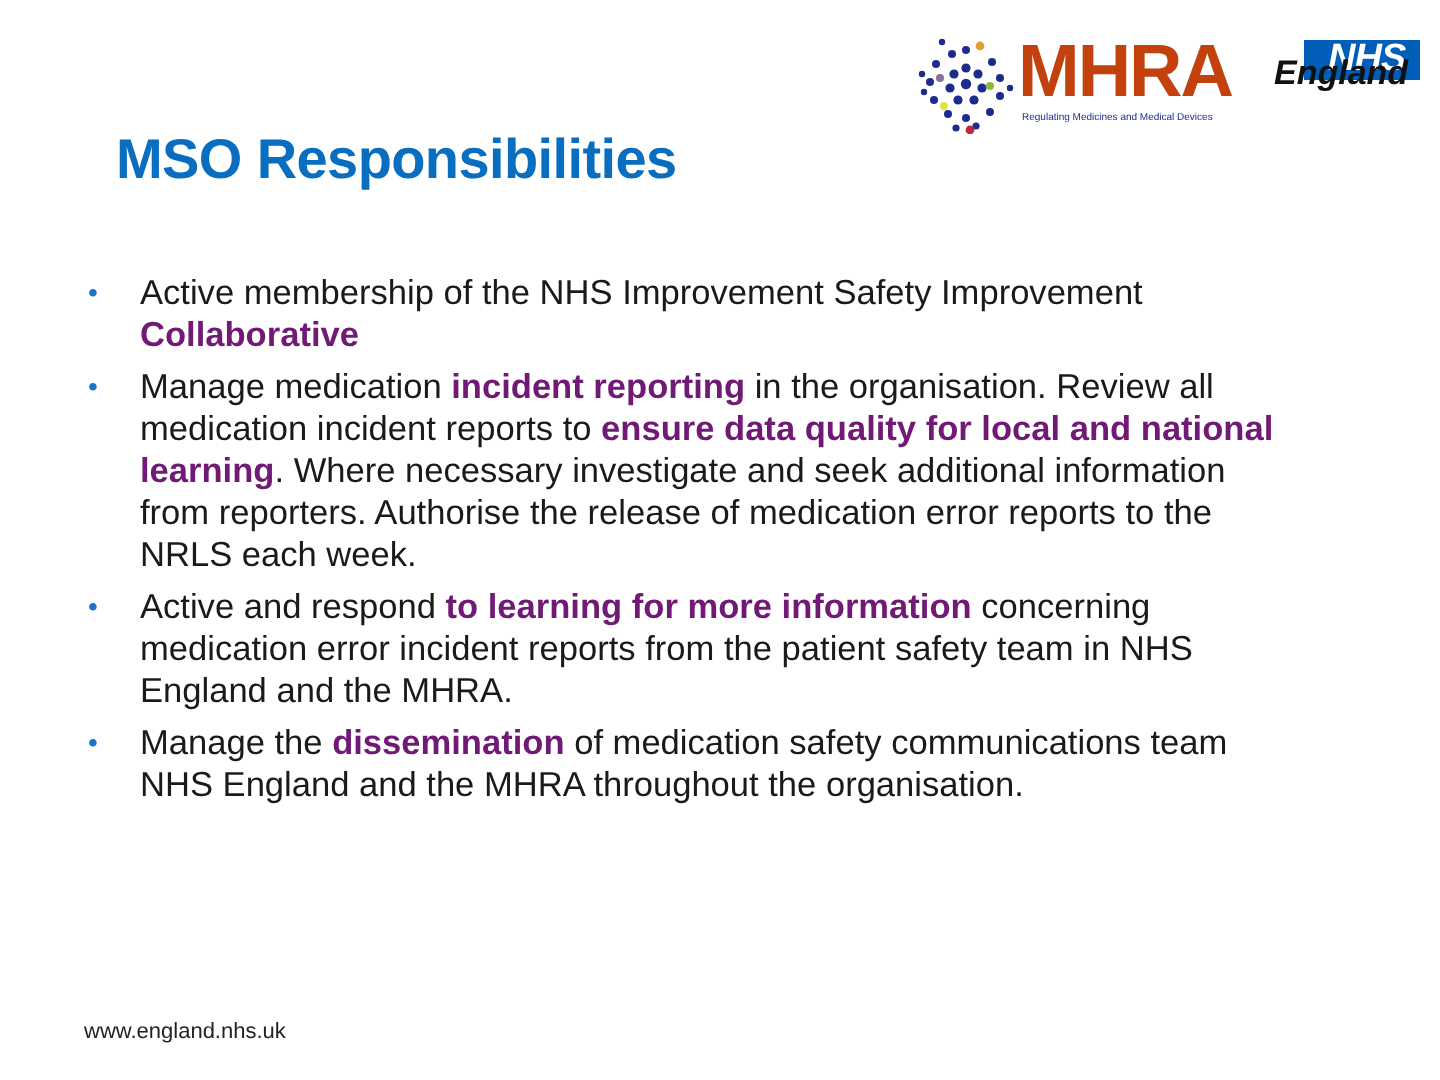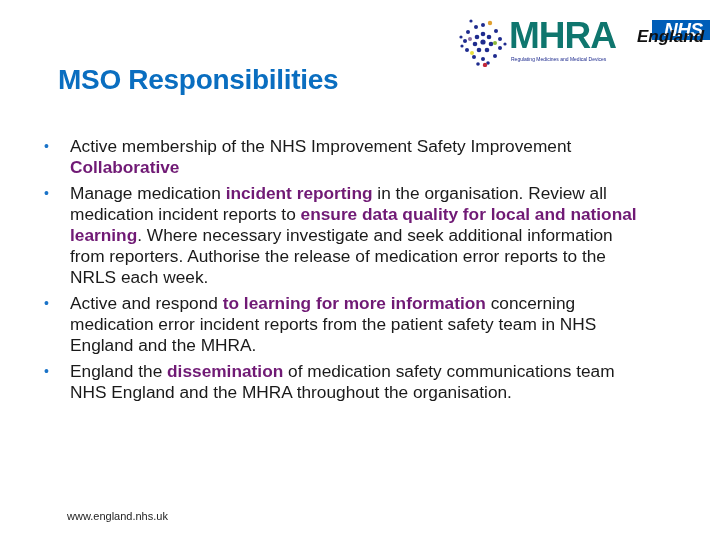--- a/index.html
+++ b/index.html
@@ -1,28 +1,28 @@
 <!DOCTYPE html>
 <html><head>
   <meta charset="utf-8">
   <style>
     html, body { margin: 0; padding: 0; }
     body { width: 720px; height: 540px; background: #ffffff; position: relative; overflow: hidden; font-family: "Liberation Sans", sans-serif; }
     .title { position: absolute; left: 42px; top: 48px; font-size: 28px; font-weight: bold; color: #0a6ec0; margin: 16px; letter-spacing: -0.3px; }
     .logos { position: absolute; left: 455px; top: 14px; width: 260px; height: 60px; }
     .mhra-dots { position: absolute; left: 3px; top: 3px; width: 50px; height: 50px; }
-    .mhra-word { position: absolute; left: 54px; top: 4px; font-size: 37px; font-weight: bold; color: #0f766e; letter-spacing: -1px; line-height: 36px; }
+    .mhra-word { position: absolute; left: 54px; top: 4px; font-size: 37px; font-weight: bold; color: #c2410c; letter-spacing: -1px; line-height: 36px; }
     .mhra-tag { position: absolute; left: 56px; top: 42px; font-size: 5px; color: #1e2b8e; white-space: nowrap; }
     .nhs-box { position: absolute; left: 197px; top: 6px; width: 46px; height: 20px; background: #005eb8; color: #fff; font-weight: bold; font-style: italic; font-size: 19px; line-height: 20px; text-align: left; letter-spacing: -0.5px; padding-left: 12px; }
     .nhs-eng { position: absolute; left: 182px; top: 13px; font-size: 17px; font-weight: bold; font-style: italic; color: #111; }
     .bullets { position: absolute; left: 44px; top: 136px; width: 600px; margin: 0; padding: 0; list-style: none; }
     .bullets li { position: relative; padding-left: 26px; font-size: 17.3px; line-height: 21px; color: #1a1a1a; margin-bottom: 5px; }
     .bullets li .dot { position: absolute; left: 0; top: 0; color: #1a73c8; font-size: 14px; }
     .hl { color: #701a75; font-weight: bold; }
-    .footer { position: absolute; left: 42px; top: 510px; font-size: 11px; color: #222; margin-left: 25px; }
+    .footer { position: absolute; left: 42px; top: 510px; font-size: 11px; color: #222; }
   </style>
 </head>
 <body>
 
 <h1 class="title">MSO Responsibilities</h1>
 
 <div class="logos">
   <svg class="mhra-dots" viewBox="0 0 50 50">
     <g fill="#1e2b8e">
       <circle cx="25" cy="25" r="2.6"></circle>
@@ -60,16 +60,16 @@
   <div class="mhra-word">MHRA</div>
   <div class="mhra-tag">Regulating Medicines and Medical Devices</div>
   <div class="nhs-box">NHS</div>
   <div class="nhs-eng">England</div>
 </div>
 
 <ul class="bullets" id="bullets">
     <li><span class="dot">•</span><span>Active membership of the NHS Improvement Safety Improvement </span><span class="hl">Collaborative</span></li>
     <li><span class="dot">•</span><span>Manage medication </span><span class="hl">incident reporting</span><span> in the organisation. Review all medication incident reports to </span><span class="hl">ensure data quality for local and national learning</span><span>. Where necessary investigate and seek additional information from reporters. Authorise the release of medication error reports to the NRLS each week.</span></li>
     <li><span class="dot">•</span><span>Active and respond </span><span class="hl">to learning for more information</span><span> concerning medication error incident reports from the patient safety team in NHS England and the MHRA.</span></li>
-    <li><span class="dot">•</span><span>England the </span><span class="hl">dissemination</span><span> of medication safety communications team NHS England and the MHRA throughout the organisation.</span></li>
+    <li><span class="dot">•</span><span>Manage the </span><span class="hl">dissemination</span><span> of medication safety communications team NHS England and the MHRA throughout the organisation.</span></li>
   </ul>
 
 <div class="footer">www.england.nhs.uk</div>
 
 </body></html>

